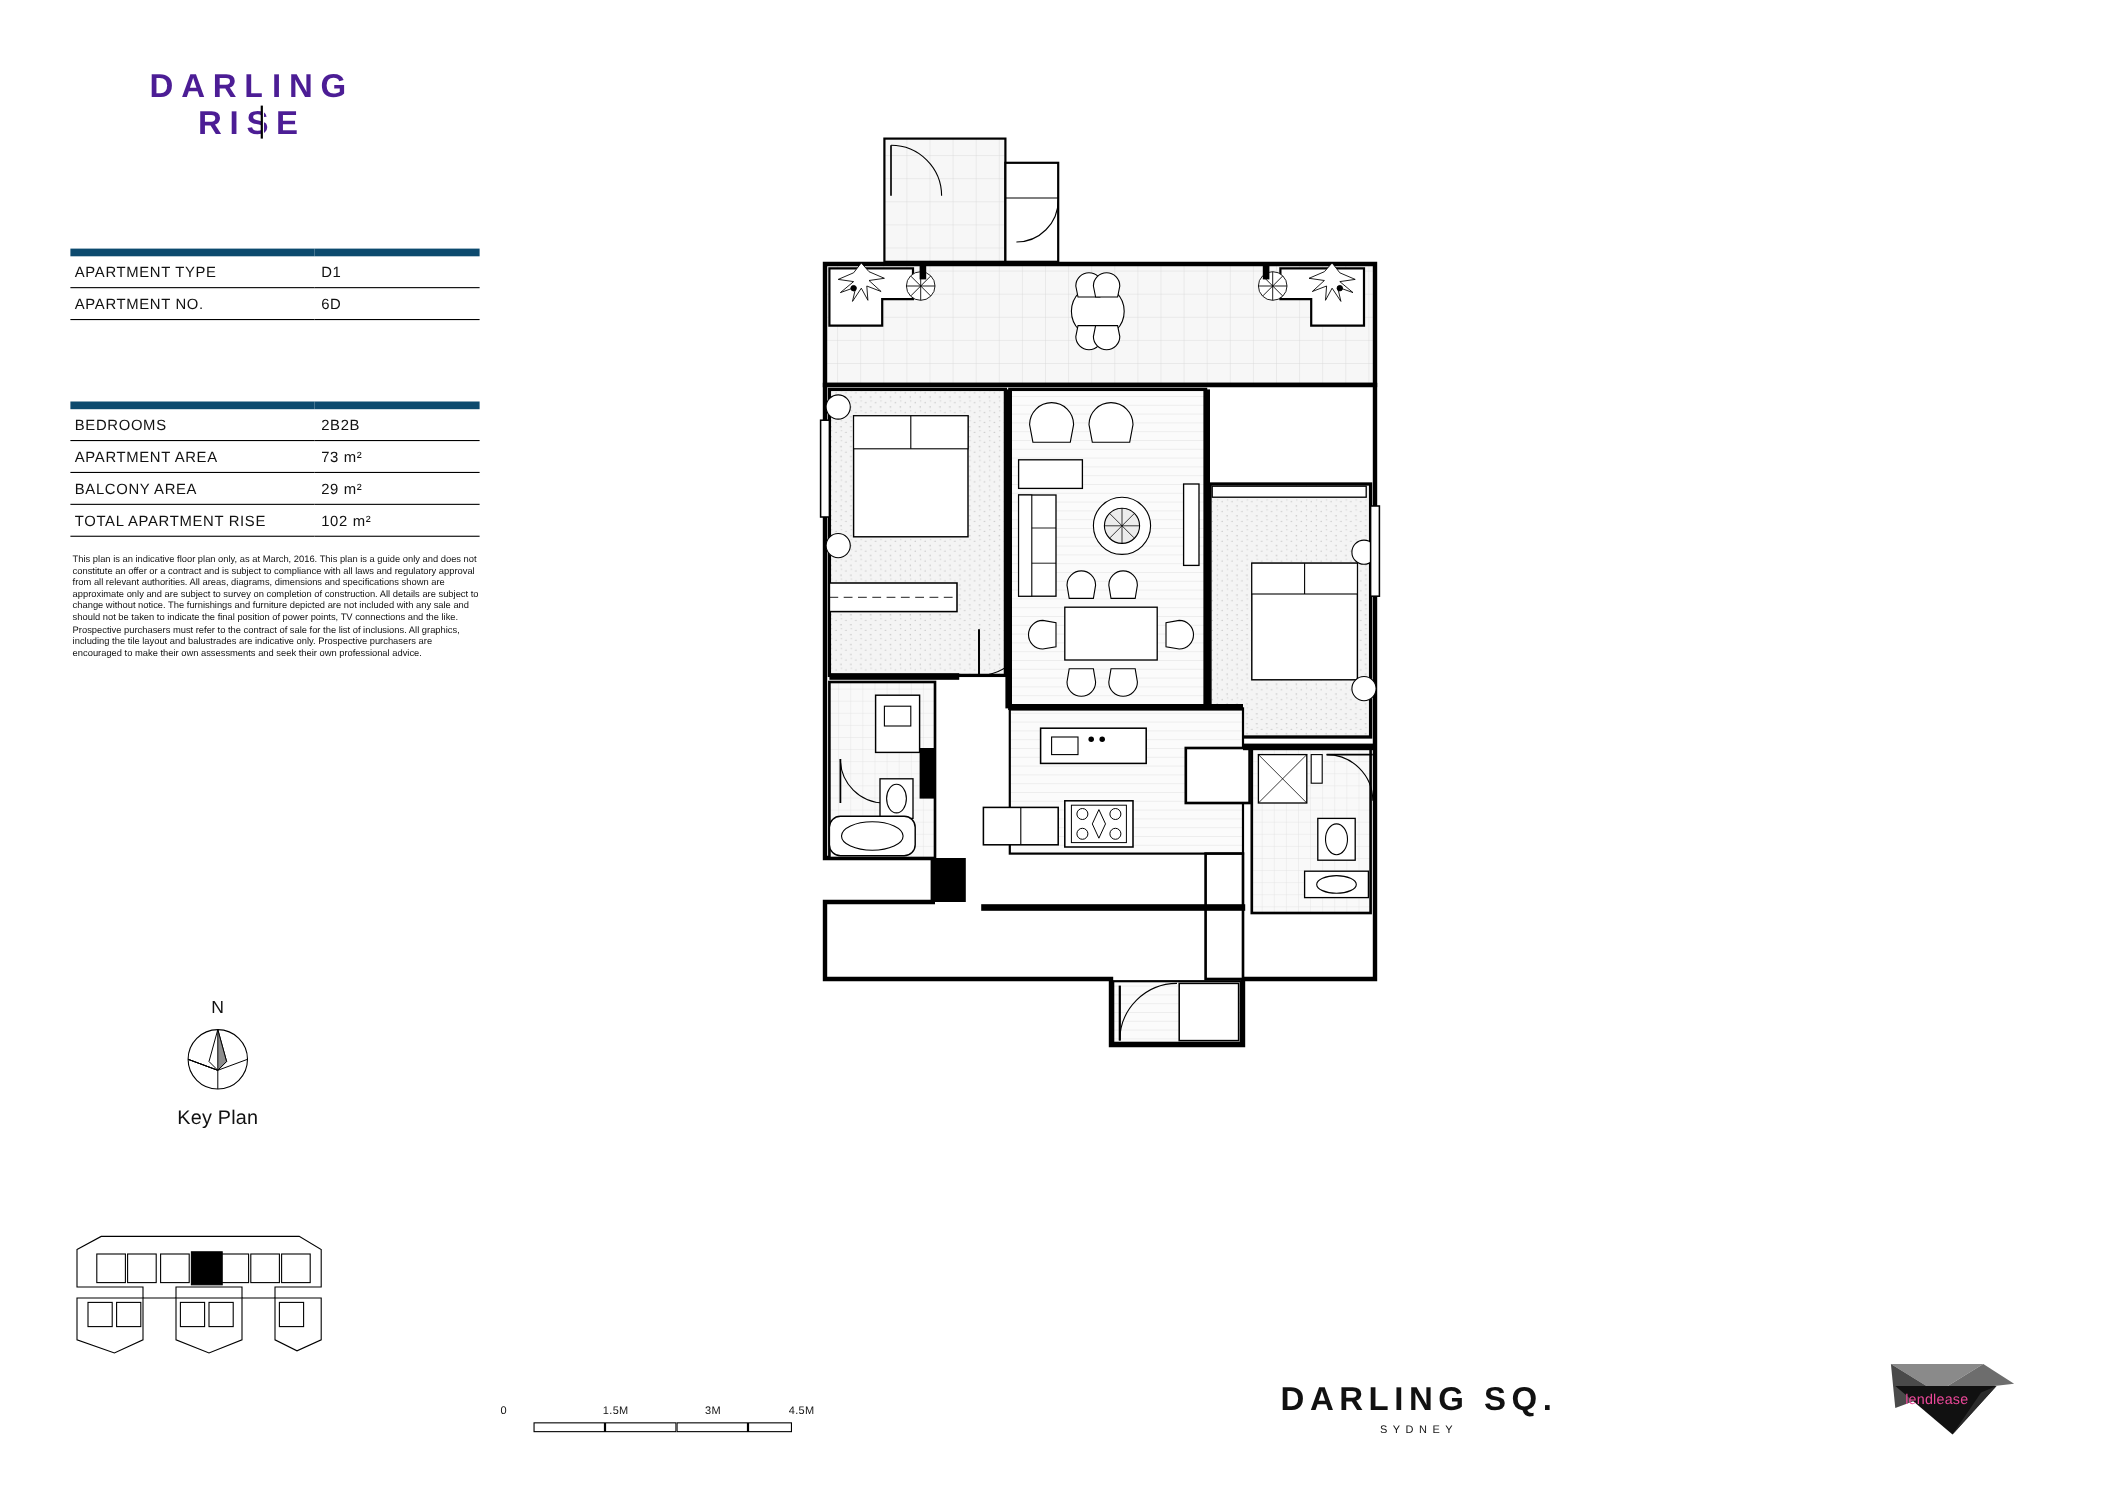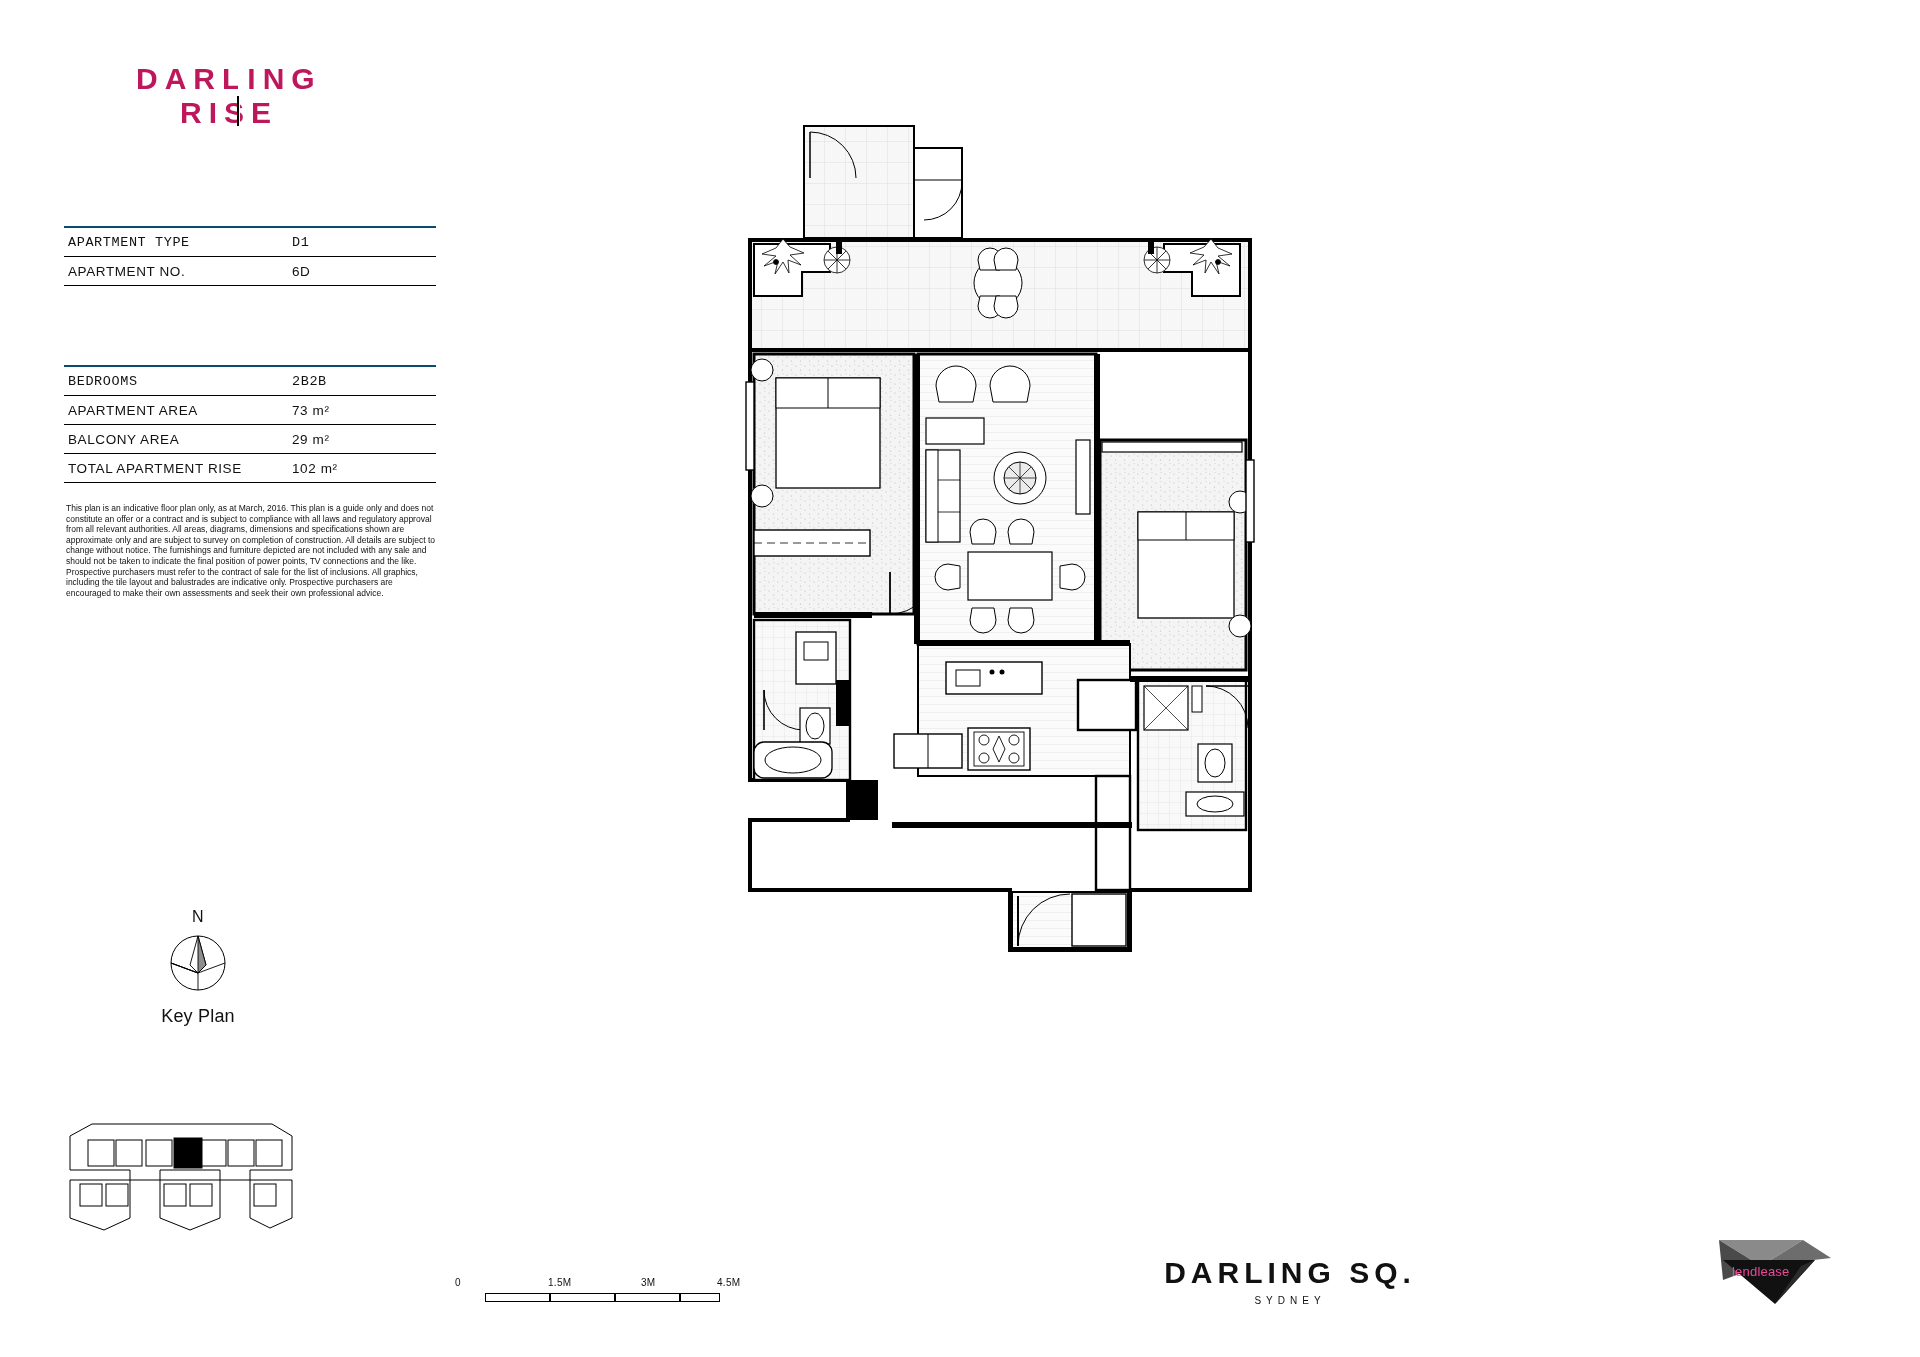--- a/index.html
+++ b/index.html
@@ -22,21 +22,21 @@
     left: 136px;
     top: 62px;
     width: 230px;
   }
   #brand-logo .line1, #brand-logo .line2 {
     font-family: "Liberation Sans", sans-serif;
     font-weight: bold;
     letter-spacing: 7px;
     font-size: 30px;
     line-height: 34px;
-    color: #be185d;
+    color: #4c1d95;
   }
   #brand-logo .line2 {
     padding-left: 44px;
   }
   #brand-logo .bar {
     position: absolute;
     left: 102px;
     top: 4px;
     width: 2px;
     height: 70px;
@@ -60,22 +60,21 @@
     border-collapse: collapse;
     font-size: 13.5px;
     letter-spacing: 0.6px;
   }
   .spec-table td {
     padding: 7px 0 6px 0;
     border-bottom: 1px solid #000;
     vertical-align: bottom;
   }
   .spec-table tr:first-child td {
-    border-top: 2px solid #0c4a6e;
-    font-family: Liberation Mono, monospace;
+    border-top: 7px solid #0c4a6e;
   }
   .spec-table td.label {
     width: 218px;
     padding-left: 4px;
   }
   .spec-table td.value {
     padding-left: 6px;
   }
   #type-table { left: 64px; top: 226px; }
   #detail-table { left: 64px; top: 365px; }

